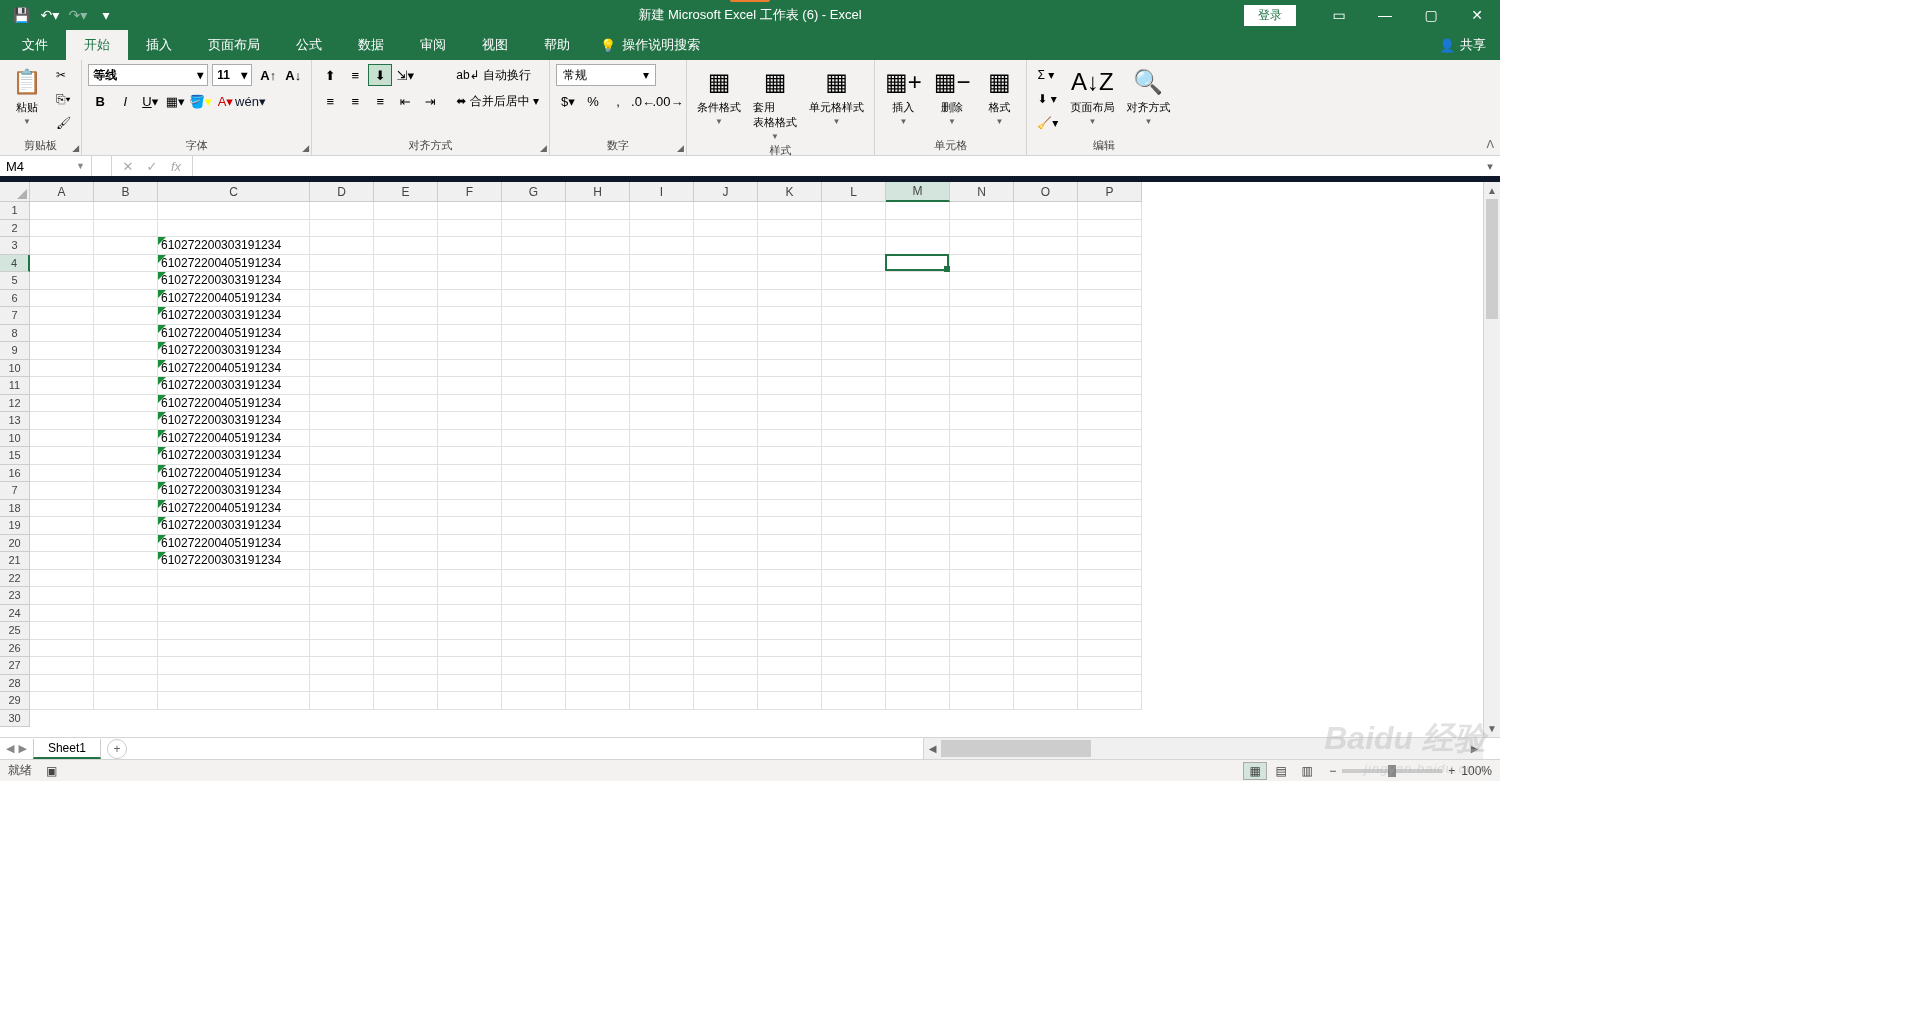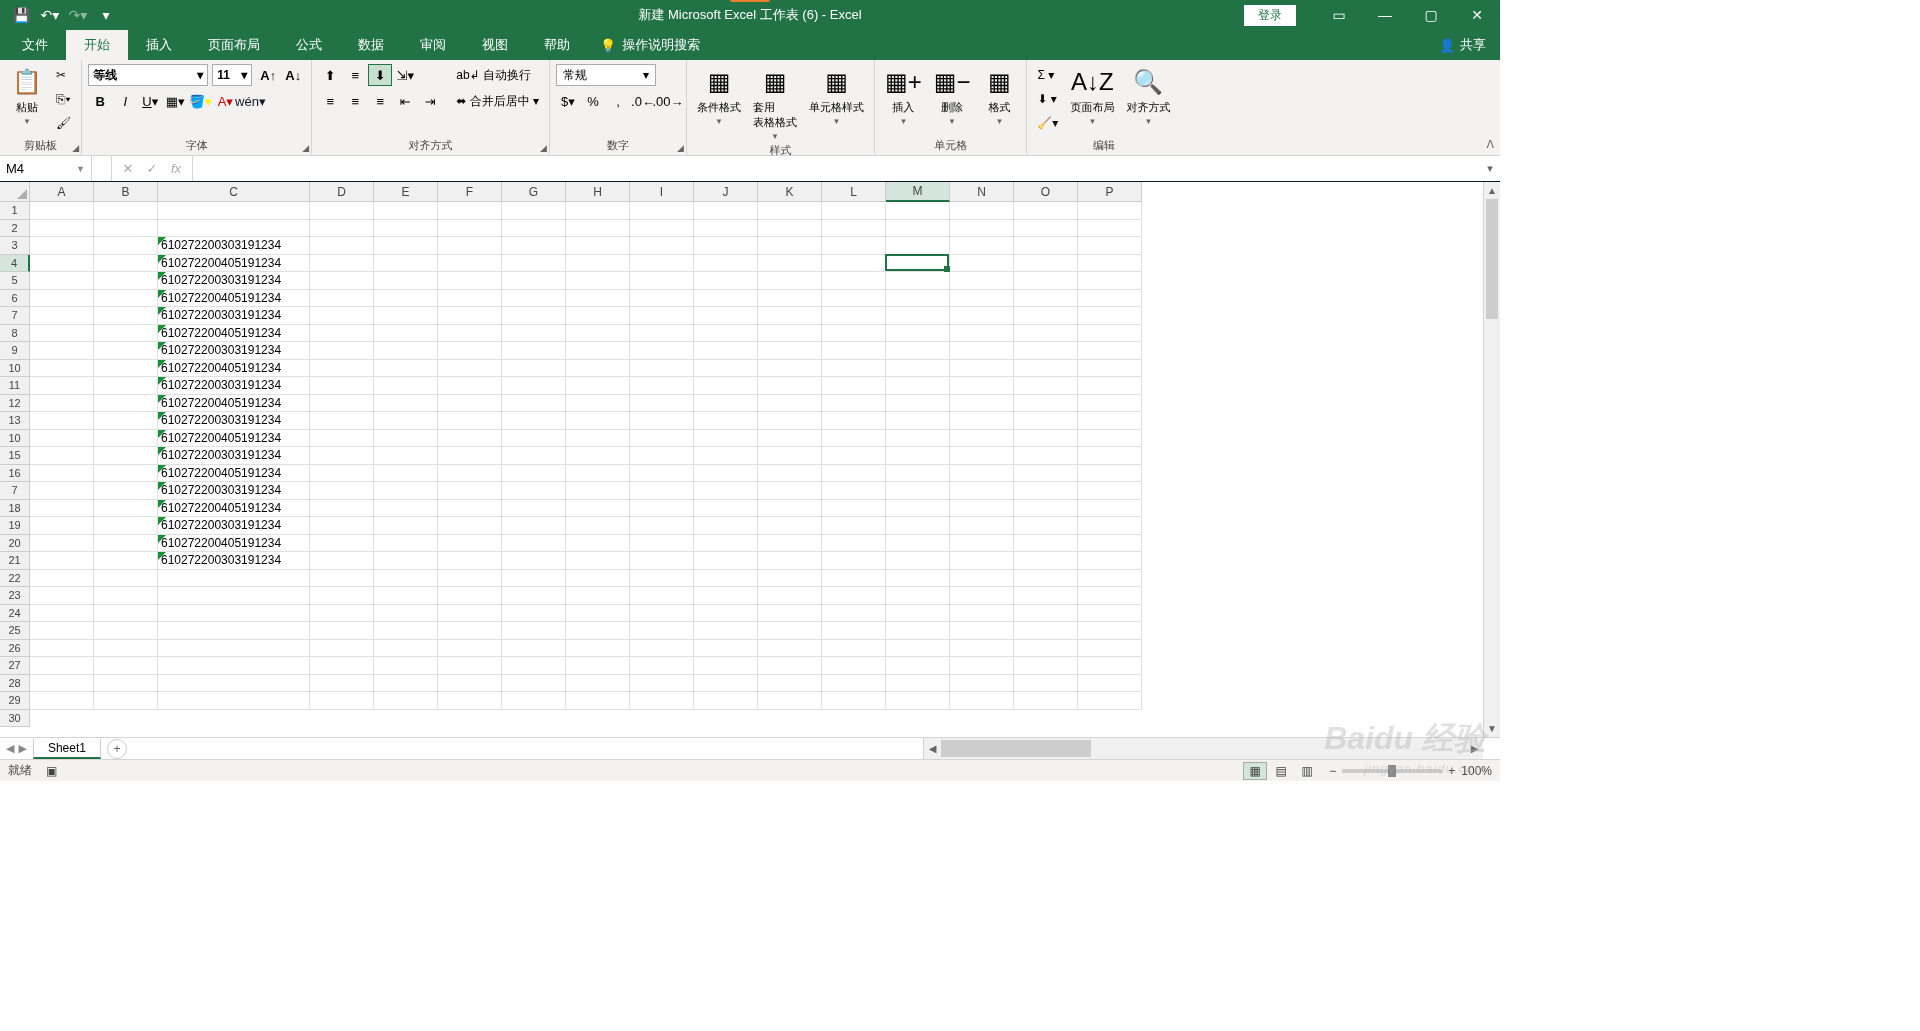--- a/index.html
+++ b/index.html
@@ -36,21 +36,21 @@
 .small-btn { display: flex; align-items: center; padding: 2px 4px; cursor: pointer; font-size: 12px; height: 22px; }
 .font-sel { width: 120px; height: 22px; border: 1px solid #ababab; background: #fff; font-size: 12px; padding: 0 4px; display: flex; align-items: center; justify-content: space-between; }
 .size-sel { width: 40px; height: 22px; border: 1px solid #ababab; background: #fff; font-size: 12px; padding: 0 4px; display: flex; align-items: center; justify-content: space-between; }
 .btn-strip { display: flex; gap: 1px; }
 .btn-strip .b { width: 24px; height: 22px; display: flex; align-items: center; justify-content: center; cursor: pointer; font-size: 13px; }
 .btn-strip .b.active { background: #c8e0d0; border: 1px solid #217346; }
 .fmt-sel { width: 100px; height: 22px; border: 1px solid #ababab; background: #fff; font-size: 12px; padding: 0 6px; display: flex; align-items: center; justify-content: space-between; }
 .collapse { position: absolute; right: 6px; bottom: 4px; font-size: 11px; color: #666; cursor: pointer; }
 
 
-.formula-bar { height: 26px; border-bottom: 1px solid #0f172a; display: flex; align-items: stretch; background: #fff; }
+.formula-bar { height: 26px; border-bottom: 6px solid #0f172a; display: flex; align-items: stretch; background: #fff; }
 .name-box { width: 92px; border-right: 1px solid #d4d4d4; display: flex; align-items: center; padding: 0 6px; font-size: 13px; justify-content: space-between; }
 .fb-btns { display: flex; align-items: center; border-right: 1px solid #d4d4d4; padding: 0 4px; }
 .fb-btns .b { width: 24px; text-align: center; color: #aaa; cursor: pointer; font-size: 13px; }
 .fb-input { flex: 1; padding: 0 6px; display: flex; align-items: center; font-size: 13px; }
 .fb-expand { width: 20px; display: flex; align-items: center; justify-content: center; color: #666; cursor: pointer; font-size: 11px; }
 
 
 .grid-area { position: relative; height: 555px; overflow: hidden; }
 .select-all { position: absolute; left: 0; top: 0; width: 30px; height: 20px; background: #f0f0f0; border-right: 1px solid #ccc; border-bottom: 1px solid #ccc; cursor: pointer; }
 .select-all::after { content: ""; position: absolute; right: 2px; bottom: 2px; border: 5px solid transparent; border-right-color: #b0b0b0; border-bottom-color: #b0b0b0; }

